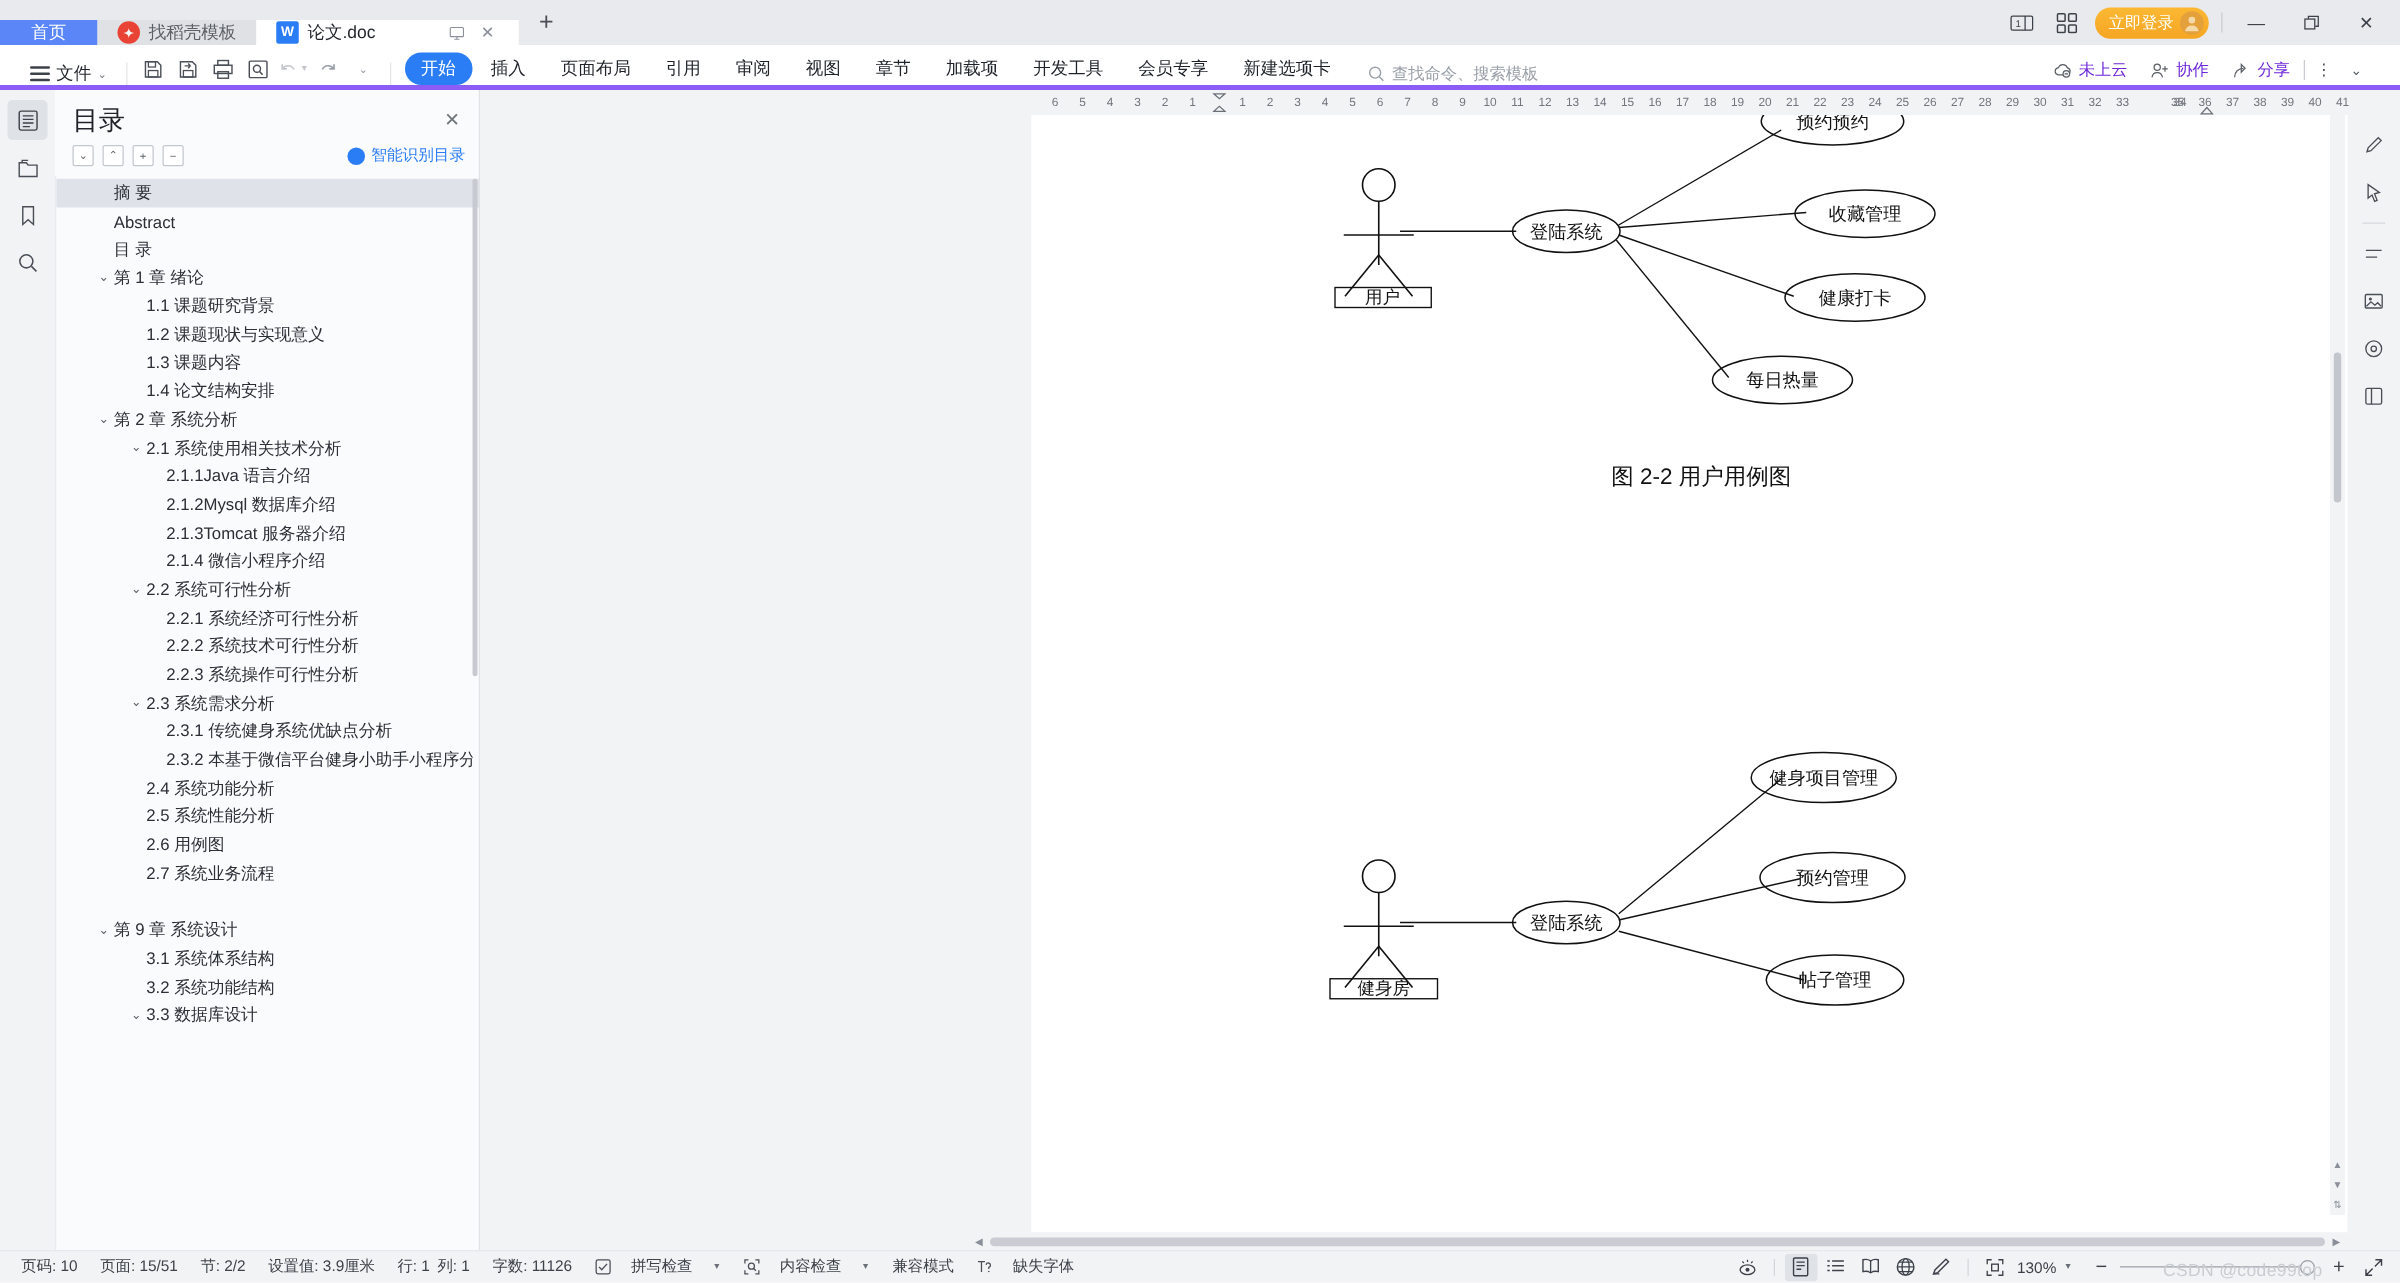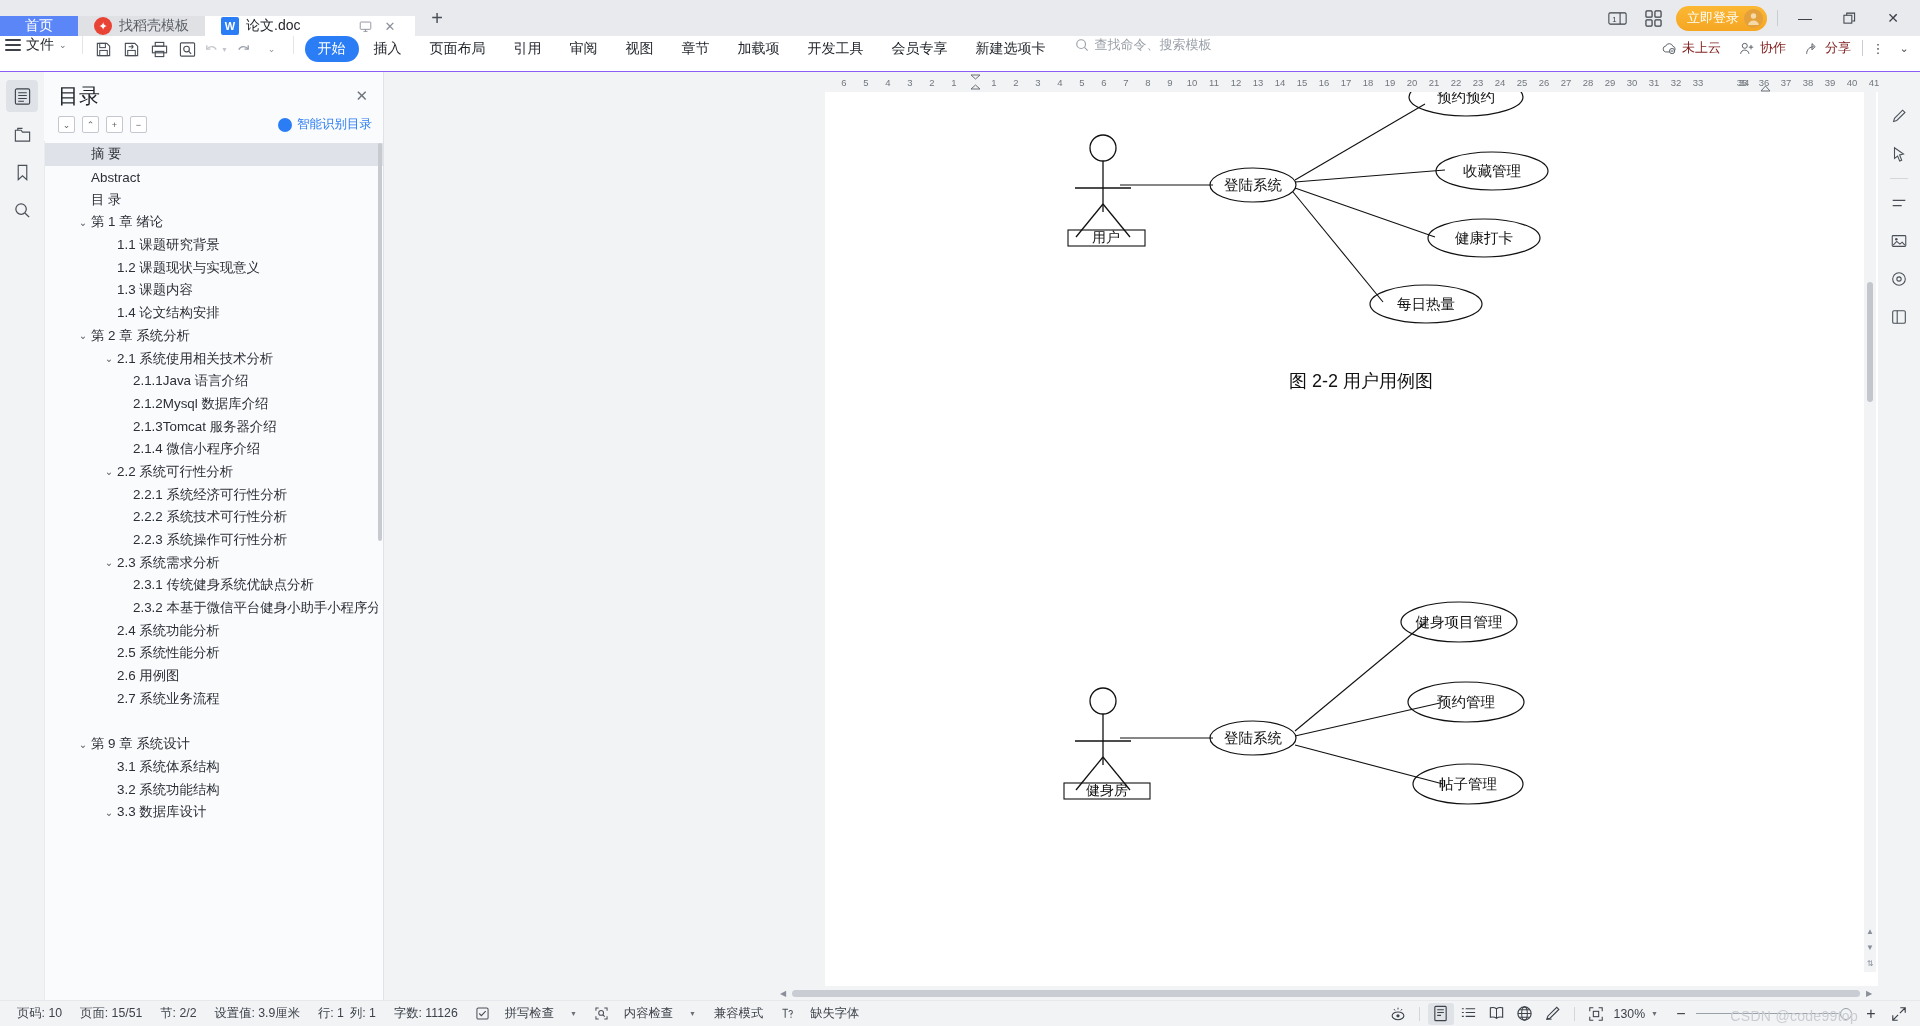--- a/index.html
+++ b/index.html
@@ -24,33 +24,33 @@
   .tab-act { width:18px; height:18px; display:inline-flex; align-items:center; justify-content:center; color:#8a8f99; font-size:13px; cursor:pointer; }
   .tab-plus { width:44px; height:36px; display:flex; align-items:center; justify-content:center; color:#4a4f57; font-size:20px; cursor:pointer; background:#e8eaed;}
   .tabbar-right { margin-left:auto; display:flex; align-items:center; gap:10px; padding:0 10px 0 0; height:36px; }
   .tb-icon { width:26px; height:22px; display:flex; align-items:center; justify-content:center; color:#3d424a; cursor:pointer; }
   .login-btn { background:#f5a623; background:linear-gradient(#fcb833,#f5a623); color:#fff; border-radius:13px; height:25px; display:flex; align-items:center; gap:5px; padding:0 4px 0 11px; font-size:13px; cursor:pointer; }
   .login-btn .avatar { width:19px;height:19px;border-radius:50%;background:#e3a03b; display:flex;align-items:center;justify-content:center; }
   .win-sep { width:1px; height:16px; background:#c9ccd1; }
   .win-btn { width:34px; height:36px; display:flex; align-items:center; justify-content:center; color:#3d424a; cursor:pointer; font-size:14px;}
 
   
-  .ribbon { height:36px; background:#fff; display:flex; align-items:flex-start; padding:0 1px; flex:0 0 36px; border-bottom:1px solid #8b5cf6; }
+  .ribbon { height:36px; background:#fff; display:flex; align-items:flex-end; padding:0 20px; flex:0 0 36px; border-bottom:4px solid #8b5cf6; }
   .rb-file { display:flex; align-items:center; gap:5px; padding:0 8px 0 4px; cursor:pointer; font-size:14px; color:#1f2329;}
   .burger { width:16px; height:12px; display:flex; flex-direction:column; justify-content:space-between; }
   .burger i { display:block; height:1.6px; background:#3d424a; border-radius:1px;}
   .rb-sep { width:1px; height:18px; background:#e3e5e8; margin:0 7px; }
   .qa { width:28px; height:26px; display:flex; align-items:center; justify-content:center; cursor:pointer; color:#4a4f57; }
   .qa.dis { color:#c3c6cb; }
   .rb-tabs { display:flex; align-items:center; gap:2px; margin-left:4px;}
   .rb-tab { padding:4px 13px; font-size:14px; color:#1f2329; border-radius:13px; cursor:pointer; white-space:nowrap;}
   .rb-tab.active { background:#2b7df5; color:#fff; }
   .rb-search { display:flex; align-items:center; gap:6px; margin-left:16px; color:#9aa0a8; font-size:13px; cursor:text; }
   .rb-right { margin-left:auto; display:flex; align-items:center; gap:4px; padding-right:4px;}
-  .rb-ritem { display:flex; align-items:center; gap:5px; font-size:13px; color:#7f1d1d; padding:3px 7px; cursor:pointer;}
+  .rb-ritem { display:flex; align-items:center; gap:5px; font-size:13px; color:#6d28d9; padding:3px 7px; cursor:pointer;}
   .rb-more { width:22px;height:24px;display:flex;align-items:center;justify-content:center;color:#4a4f57;cursor:pointer;}
 
   
   .main { flex:1; display:flex; min-height:0; background:#737373; }
 
   
   .rail { width:44px; background:#f2f3f5; display:flex; flex-direction:column; align-items:center; padding-top:8px; gap:6px; flex:0 0 44px;}
   .rail-btn { width:32px; height:32px; display:flex; align-items:center; justify-content:center; border-radius:4px; color:#4a4f57; cursor:pointer;}
   .rail-btn.active { background:#dfe2e7; }
 

